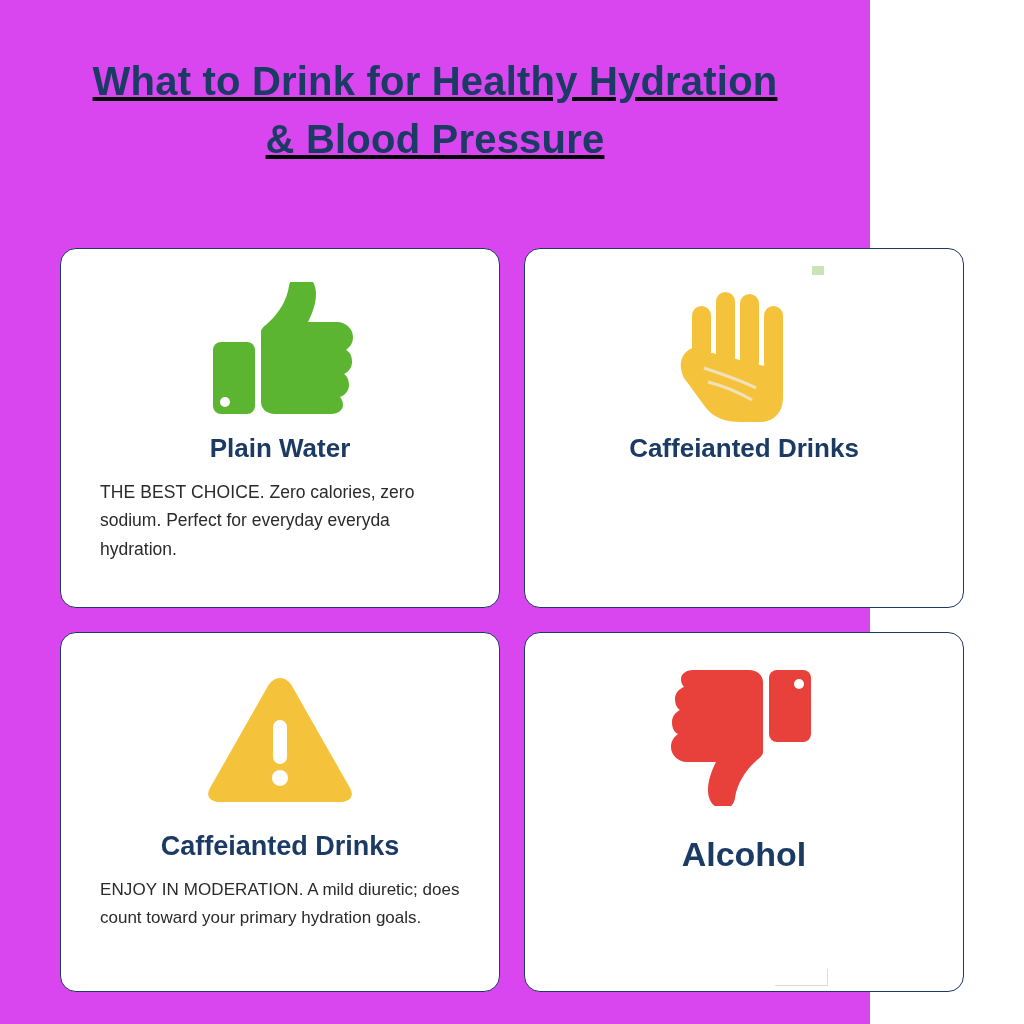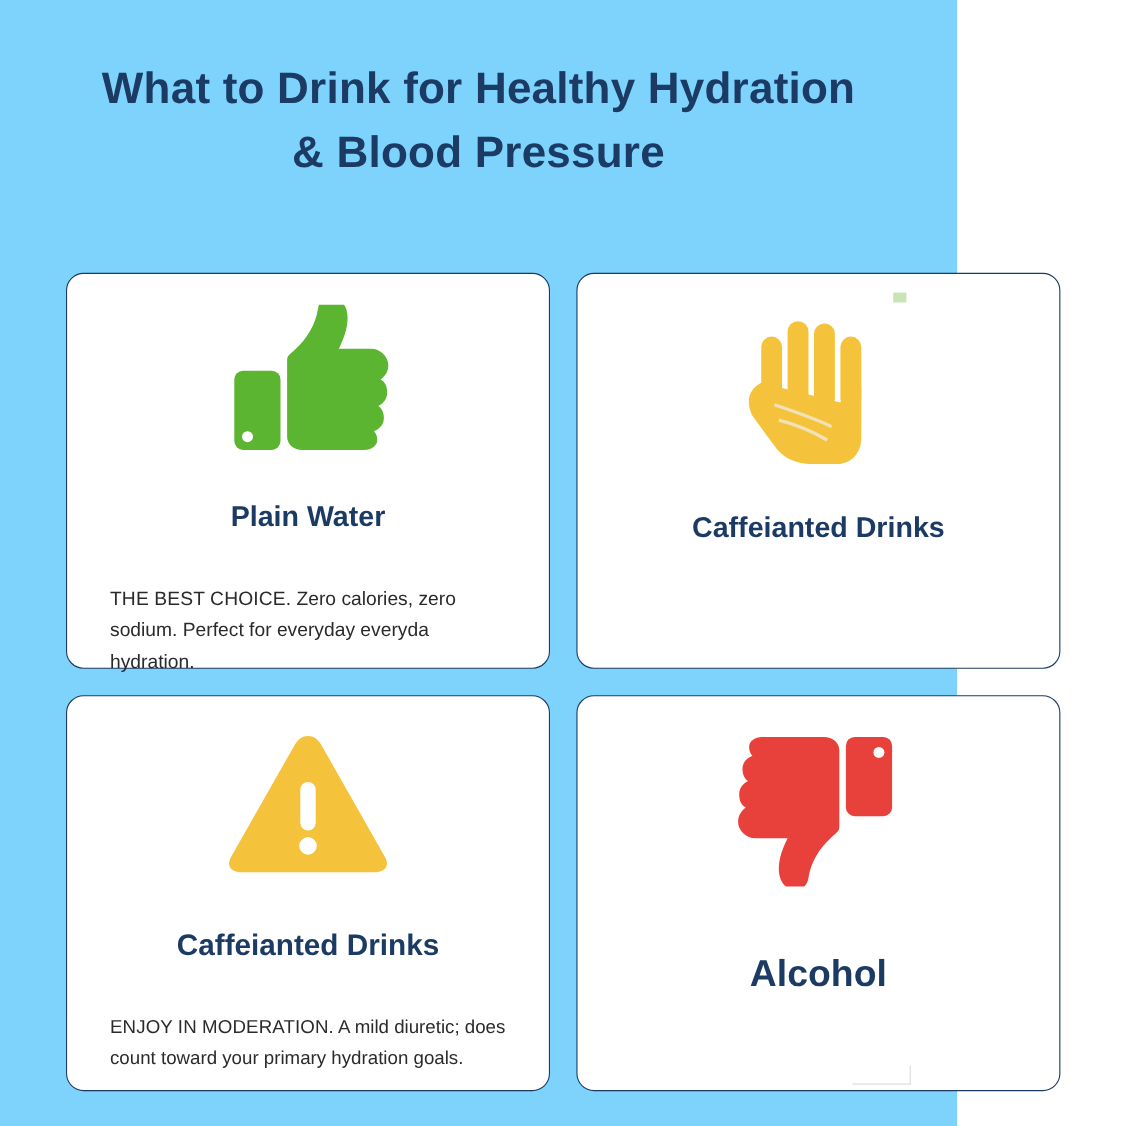--- a/index.html
+++ b/index.html
@@ -11,21 +11,22 @@
     height: 1024px;
     background: #ffffff;
     font-family: "Liberation Sans", sans-serif;
     overflow: hidden;
   }
   .infographic {
     position: relative;
     width: 870px;
     height: 1024px;
     box-sizing: border-box;
-    background: #7dd3fc;
+    background: #d946ef;
+    text-decoration: underline;
   }
   .title-block {
     padding-top: 52px;
     text-align: center;
   }
   .title-line {
     font-size: 40px;
     font-weight: bold;
     color: #1b3a64;
     line-height: 1.45;
@@ -45,21 +46,20 @@
   .card {
     border: 1.5px solid #1b3a64;
     border-radius: 16px;
     background: #ffffff;
     box-sizing: border-box;
     display: flex;
     flex-direction: column;
     align-items: center;
     padding: 28px 26px 20px 26px;
     position: relative;
-    gap: 31px;
   }
   .card.tall-icon {
     padding-top: 30px;
   }
   .icon-wrap {
     height: 150px;
     display: flex;
     align-items: center;
     justify-content: center;
   }

